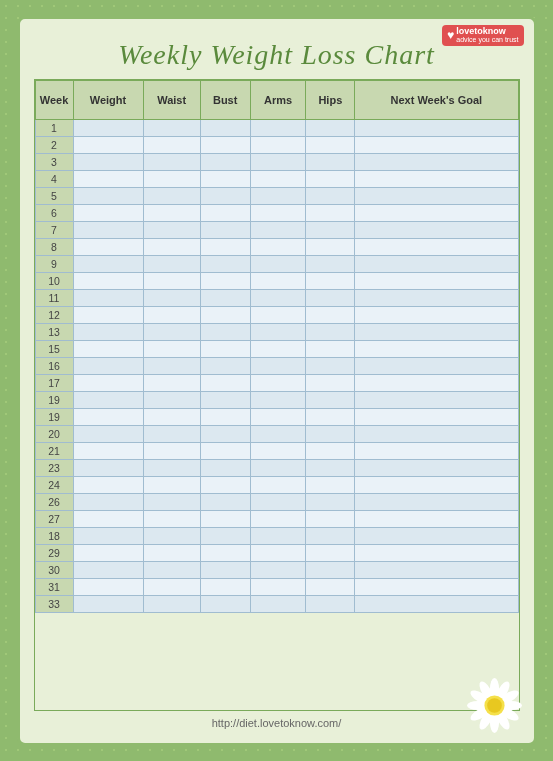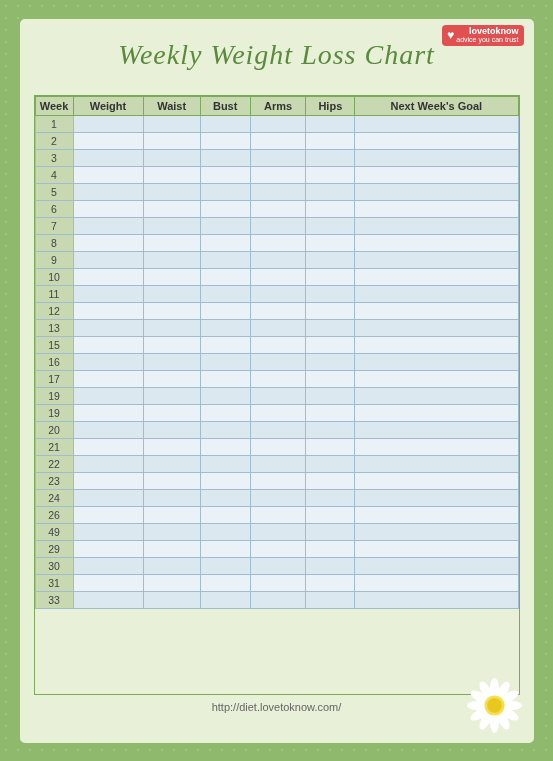--- a/index.html
+++ b/index.html
@@ -38,36 +38,35 @@
       display: flex;
       align-items: center;
       gap: 2px;
     }
 
     .logo-text {
       color: white;
       font-size: 9px;
       font-weight: bold;
       line-height: 1.1;
-      text-align: right;
     }
 
     .logo-text span {
       display: block;
       font-size: 7px;
       font-weight: normal;
     }
 
     .chart-title {
       text-align: center;
       font-family: 'Times New Roman', cursive;
       font-style: italic;
       font-size: 28px;
       color: #5a8a3c;
-      margin-bottom: 24px;
+      margin-bottom: 8px;
       margin-top: 10px;
       letter-spacing: 1px;
     }
 
     .table-wrapper {
       flex: 1;
       border: 1.5px solid #7aaa5a;
       overflow: hidden;
     }
 
@@ -76,21 +75,21 @@
       border-collapse: collapse;
       font-size: 11px;
     }
 
     thead tr {
       background: #c8d8b0;
     }
 
     thead th {
       border: 1px solid #7aaa5a;
-      padding: 3px 2px;
+      padding: 13px 2px;
       text-align: center;
       font-weight: bold;
       color: #333;
       font-size: 11px;
     }
 
     tbody tr:nth-child(odd) {
       background: #dce8f0;
     }
 
@@ -111,21 +110,21 @@
       background: #c8d8b0;
       font-weight: normal;
       width: 38px;
     }
 
     .footer-text {
       text-align: center;
       font-size: 11px;
       color: #666;
       margin-top: 6px;
-      margin-bottom: 16px;
+      margin-bottom: 0;
     }
 
     .daisy {
       position: absolute;
       bottom: 10px;
       right: 12px;
       width: 55px;
       height: 55px;
     }
 
@@ -337,29 +336,20 @@
           <tr>
             <td>21</td>
             <td></td>
             <td></td>
             <td></td>
             <td></td>
             <td></td>
             <td></td>
           </tr>
           <tr>
-            <td>22</td>
-            <td></td>
-            <td></td>
-            <td></td>
-            <td></td>
-            <td></td>
-            <td></td>
-          </tr>
-          <tr>
             <td>23</td>
             <td></td>
             <td></td>
             <td></td>
             <td></td>
             <td></td>
             <td></td>
           </tr>
           <tr>
             <td>24</td>
@@ -373,21 +363,30 @@
           <tr>
             <td>26</td>
             <td></td>
             <td></td>
             <td></td>
             <td></td>
             <td></td>
             <td></td>
           </tr>
           <tr>
-            <td>49</td>
+            <td>27</td>
+            <td></td>
+            <td></td>
+            <td></td>
+            <td></td>
+            <td></td>
+            <td></td>
+          </tr>
+          <tr>
+            <td>18</td>
             <td></td>
             <td></td>
             <td></td>
             <td></td>
             <td></td>
             <td></td>
           </tr>
           <tr>
             <td>29</td>
             <td></td>

